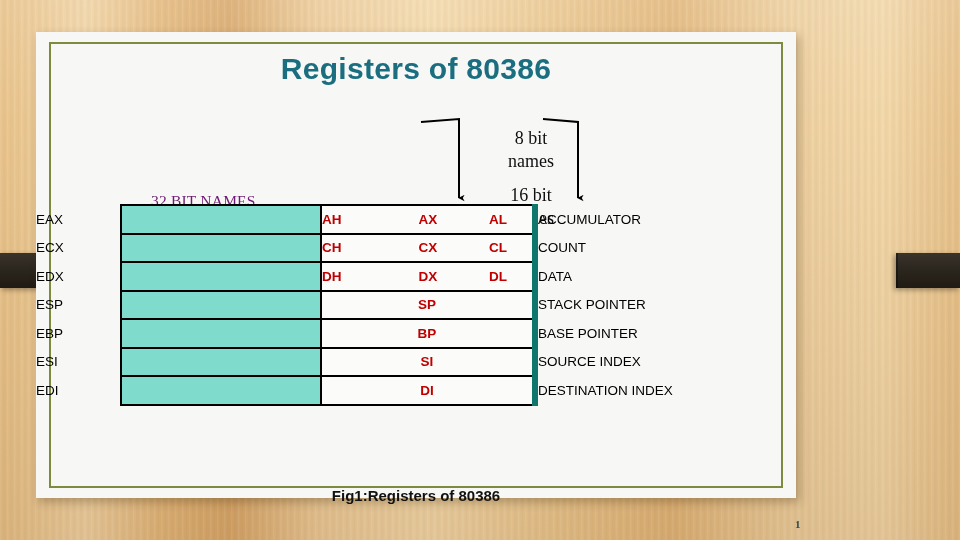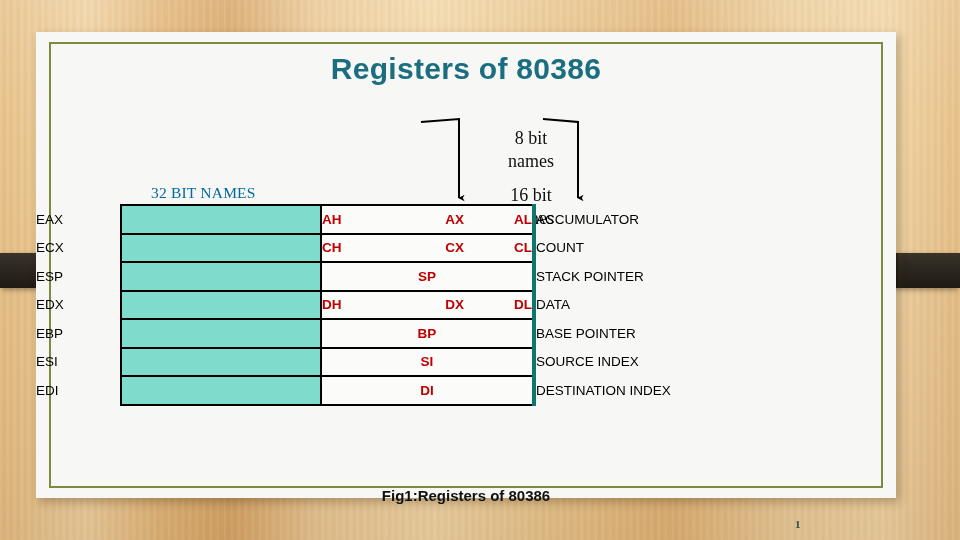--- a/index.html
+++ b/index.html
@@ -56,21 +56,21 @@
     background: linear-gradient(180deg, #3a332a 0%, #2d2821 38%, #262018 72%, #1f1a14 100%);
   }
   .clamp.left  { left: 0;   width: 62px;  border-right: 2px solid rgba(0,0,0,0.35); box-shadow: 2px 2px 5px rgba(0,0,0,0.35); }
   .clamp.right { right: 0;  width: 62px;  border-left: 2px solid rgba(0,0,0,0.35);  box-shadow: -2px 2px 5px rgba(0,0,0,0.35); }
 
   
   #slide {
     position: absolute;
     left: 36px;
     top: 32px;
-    width: 860px;
+    width: 760px;
     height: 466px;
     background: #f7f7f5;
     box-shadow: 3px 4px 9px rgba(60,40,10,0.30);
     padding: 0;
     box-sizing: border-box;
   }
   #slide-frame {
     position: absolute;
     left: 13px;
     top: 10px;
@@ -100,24 +100,24 @@
     font-size: 18px;
     color: #101010;
     text-align: center;
     line-height: 1.25;
     white-space: pre-line;
   }
   #lbl-8bit  { left: 440px; top: 95px;  width: 110px; }
   #lbl-16bit { left: 440px; top: 152px; width: 110px; }
   #lbl-32bit {
     position: absolute;
-    left: 115px; top: 152px;
+    left: 115px; top: 160px;
     font-family: "Liberation Serif", serif;
     font-size: 15.5px;
-    color: #0369a1;
+    color: #701a75;
     letter-spacing: 0.2px;
   }
 
   
   #arrows {
     position: absolute;
     left: 0; top: 0;
     width: 888px; height: 466px;
     pointer-events: none;
   }
@@ -147,21 +147,21 @@
   td.c-block {
     width: 198px;
     background: #7fdccc;
     border: 2px solid #000;
   }
   td.c-h, td.c-x, td.c-l {
     border-top: 2px solid #000;
     border-bottom: 2px solid #000;
     color: #c00000;
     font-weight: bold;
-    text-align: right;
+    text-align: center;
     background: #fbfbf9;
   }
   td.c-h { width: 70px; border-left: 2px solid #000; text-align: left; padding-left: 8px; }
   td.c-x { width: 72px; }
   td.c-l { width: 68px; }
   td.c-merged {
     border: 2px solid #000;
     color: #c00000;
     font-weight: bold;
     text-align: center;
@@ -170,21 +170,21 @@
   td.c-desc {
     border: none;
     background: transparent;
     color: #000;
     padding-left: 11px;
     text-align: left;
     font-size: 13.5px;
     white-space: nowrap;
   }
   
-  td.c-l, td.c-merged { border-right: 4px solid #0f766e; margin-top: 31px; }
+  td.c-l, td.c-merged { border-right: 6px solid #0f766e; margin-top: 31px; }
 
   
   #caption {
     position: absolute;
     left: 0; right: 0;
     top: 428px;
     text-align: center;
     font-size: 15px;
     font-weight: bold;
     color: #111;
@@ -247,34 +247,34 @@
         </tr>
         <tr>
           <td class="c-name32">ECX</td>
           <td class="c-block"></td>
           <td class="c-h">CH</td>
           <td class="c-x">CX</td>
           <td class="c-l">CL</td>
           <td class="c-desc">COUNT</td>
         </tr>
         <tr>
-          <td class="c-name32">ESP</td>
-          <td class="c-block"></td>
-          <td class="c-merged" colspan="3">SP</td>
-          <td class="c-desc">STACK POINTER</td>
-        </tr>
-        <tr>
           <td class="c-name32">EDX</td>
           <td class="c-block"></td>
           <td class="c-h">DH</td>
           <td class="c-x">DX</td>
           <td class="c-l">DL</td>
           <td class="c-desc">DATA</td>
         </tr>
         <tr>
+          <td class="c-name32">ESP</td>
+          <td class="c-block"></td>
+          <td class="c-merged" colspan="3">SP</td>
+          <td class="c-desc">STACK POINTER</td>
+        </tr>
+        <tr>
           <td class="c-name32">EBP</td>
           <td class="c-block"></td>
           <td class="c-merged" colspan="3">BP</td>
           <td class="c-desc">BASE POINTER</td>
         </tr>
         <tr>
           <td class="c-name32">ESI</td>
           <td class="c-block"></td>
           <td class="c-merged" colspan="3">SI</td>
           <td class="c-desc">SOURCE INDEX</td>

